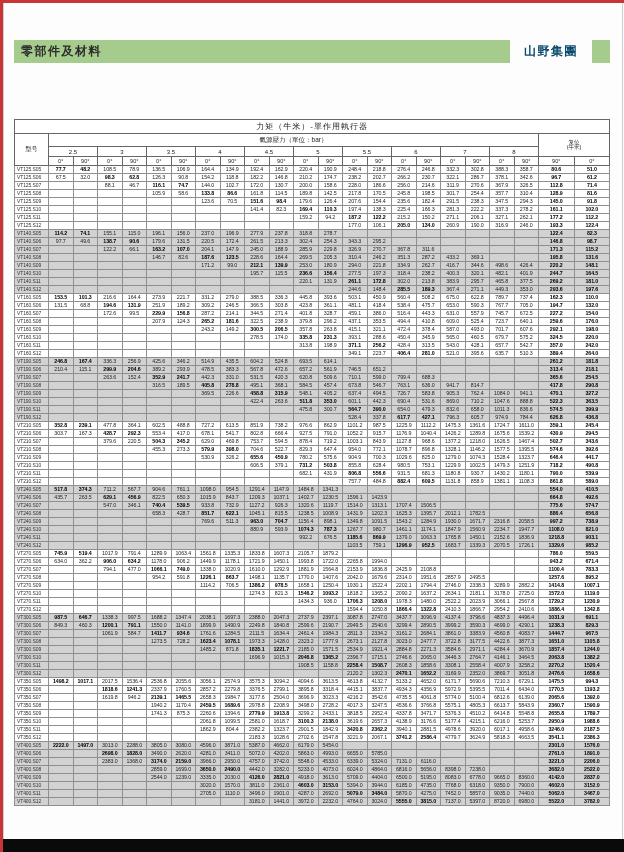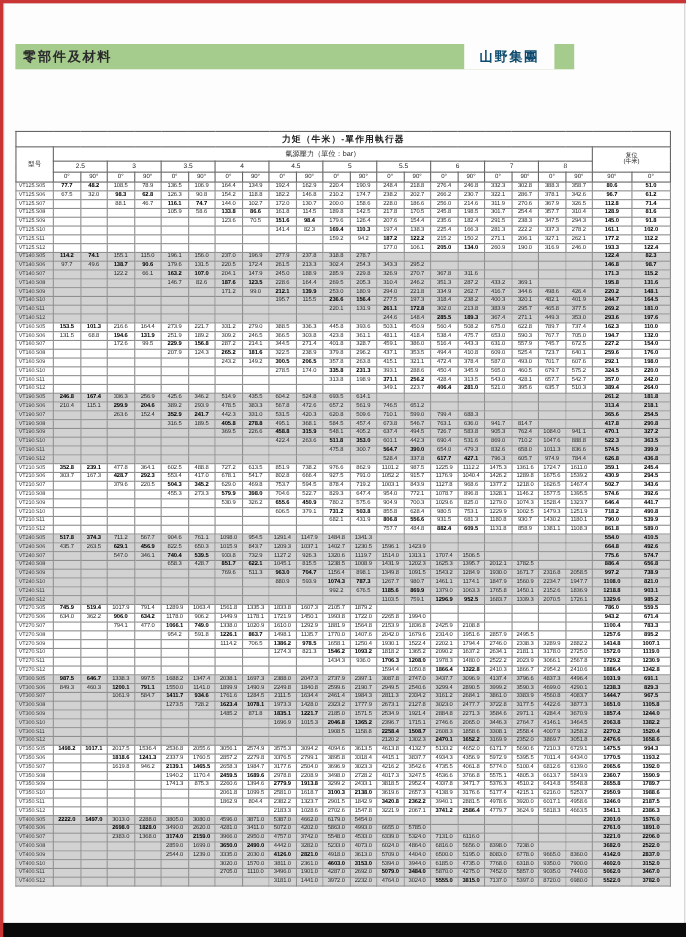--- a/index.html
+++ b/index.html
@@ -3,33 +3,33 @@
 <meta charset="utf-8">
 <style>
   html,body{margin:0;padding:0;background:#e8e8e8;}
   .page{position:relative;width:624px;height:852px;background:#fdfdfd;overflow:hidden;
         font-family:"Liberation Sans", sans-serif;}
   .page-frame{position:absolute;top:2px;left:3px;right:1px;bottom:1px;border:1px solid #d0d0d0;pointer-events:none;}
   .edge-top{position:absolute;top:0;left:0;width:100%;height:3px;background:#c93434;z-index:5;}
   .edge-left{position:absolute;top:0;left:0;width:3px;height:100%;background:#c93434;z-index:5;}
   .footer-bar{position:absolute;left:0;right:0;bottom:0;height:13px;background:#0a0a0a;z-index:4;}
 
-  .banner{position:absolute;left:14px;top:40px;width:508px;height:23px;background:#a5cb8d;text-decoration:underline;}
+  .banner{position:absolute;left:14px;top:40px;width:596px;height:23px;background:#a5cb8d;text-decoration:underline;}
   .banner-title{position:absolute;left:7px;top:0;height:23px;display:flex;align-items:center;
         font-size:12px;font-weight:bold;color:#2b2b2b;letter-spacing:1.5px;}
   .brand-box{position:absolute;right:18px;top:0;height:23px;width:82px;background:#fdfdfd;
         display:flex;align-items:center;justify-content:center;font-size:12px;font-weight:bold;
         color:#0c4a6e;letter-spacing:1.5px;}
 
   table.torque{position:absolute;left:14px;top:119px;width:596px;border-collapse:collapse;
         table-layout:fixed;}
   .torque th,.torque td{border:1px solid #8f8f8f;padding:0;text-align:center;color:#1c1c1c;
         overflow:hidden;white-space:nowrap;background:#fff;}
   .torque thead th{border-color:#666;}
-  .torque th.title{height:13px;font-size:8px;font-weight:bold;letter-spacing:1px;}
+  .torque th.title{height:13px;font-size:8px;font-weight:normal;letter-spacing:1px;}
   .torque th.h{font-size:6.5px;font-weight:normal;height:12px;}
   .torque th.model-h{font-size:6px;}
   .torque th.reset-h div{font-size:5.5px;line-height:5.5px;font-weight:normal;}
   .torque th.ph{font-size:6px;font-weight:normal;height:9px;}
   .torque th.dh{font-size:5.5px;font-weight:normal;height:8px;}
   .torque tbody td{height:7px;font-size:5.3px;line-height:7px;letter-spacing:-0.1px;}
   .torque td.model{font-size:5px;text-align:left;padding-left:2px;color:#333;}
   .torque tr.shaded td{background:#d2d2d2;}
   .torque td.bold{font-weight:bold;color:#000;}
   .torque td.reset{font-weight:bold;color:#000;}

